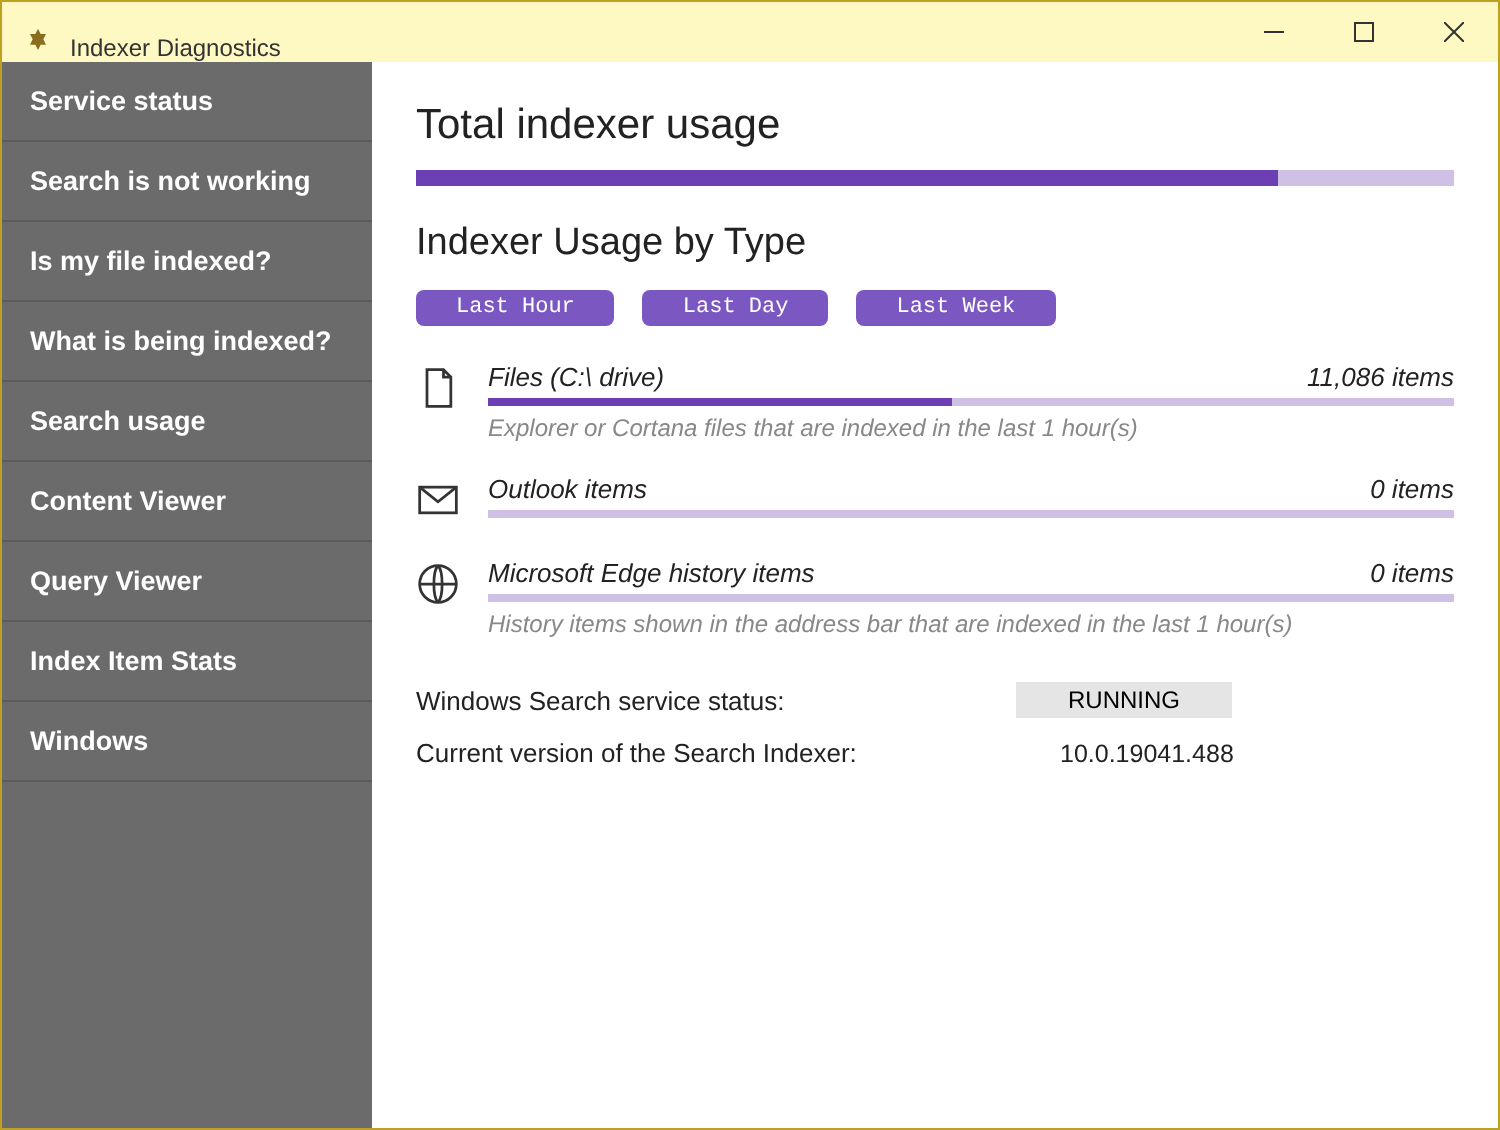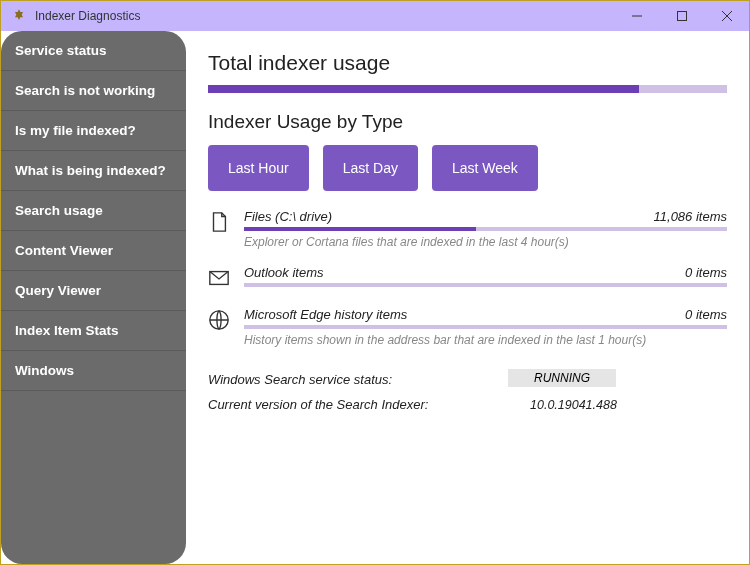--- a/index.html
+++ b/index.html
@@ -1,52 +1,52 @@
 <!DOCTYPE html>
 <html><head>
 <meta charset="utf-8">
 <style>
   * { margin: 0; padding: 0; box-sizing: border-box; font-family: "Segoe UI", Arial, sans-serif; }
   body { width: 750px; height: 565px; overflow: hidden; background: #fff; border: 1px solid #c0a020; }
   
-  .titlebar { height: 30px; background: #c4b5fd; display: flex; align-items: center; padding-left: 8px; }
+  .titlebar { height: 30px; background: #fef9c3; display: flex; align-items: flex-end; padding-left: 8px; }
   .titlebar .icon-wrap { width: 20px; height: 20px; margin-right: 6px; display:flex; align-items:center; justify-content:center; }
   .titlebar .title { font-size: 12px; color: #333; flex: 1; }
   .titlebar .win-controls { display: flex; height: 100%; }
   .titlebar .win-btn { width: 45px; height: 30px; display: flex; align-items: center; justify-content: center; }
   
   .app-body { display: flex; height: calc(100% - 30px); }
   
-  .sidebar { width: 185px; background: #6b6b6b; color: #fff; display: flex; flex-direction: column; border-radius: 21px; }
+  .sidebar { width: 185px; background: #6b6b6b; color: #fff; display: flex; flex-direction: column; }
   .sidebar-item { padding: 12px 14px; font-size: 13.5px; font-weight: 600; border-bottom: 1px solid rgba(0,0,0,0.15); cursor: pointer; }
   
   .content { flex: 1; padding: 20px 22px 18px 22px; overflow: auto; background: #fff; }
   
   .section-title-lg { font-size: 21px; font-weight: 400; color: #222; margin-bottom: 10px; }
   .section-title-md { font-size: 19px; font-weight: 400; color: #222; margin: 18px 0 12px 0; }
   
   .total-bar { width: 100%; height: 8px; background: #cfc1e6; border-radius: 0; overflow: hidden; }
   .total-bar-fill { height: 100%; background: #6c3fb5; }
   .total-bar-labels { display: flex; justify-content: space-between; font-size: 12.5px; color: #333; margin-top: 4px; }
   
   .time-buttons { display: flex; gap: 14px; margin-bottom: 18px; }
-  .time-btn { background: #7b57c2; color: #fff; border: none; padding: 15px 20px; font-size: 14px; border-radius: 4px; cursor: pointer; font-weight:500; }
+  .time-btn { background: #7b57c2; color: #fff; border: none; padding: 3px 20px; font-size: 11px; border-radius: 4px; cursor: pointer; font-weight:500;font-family:Liberation Mono, monospace; }
   
   .type-row { display: flex; align-items: flex-start; gap: 14px; margin-bottom: 16px; font-style: italic; }
   .type-icon { width: 22px; height: 22px; flex-shrink: 0; margin-top: 2px; }
   .type-body { flex: 1; }
   .type-head { display: flex; justify-content: space-between; font-size: 13px; color: #222; margin-bottom: 3px; }
   .type-head .name { }
   .type-head .count { }
   .type-bar { width: 100%; height: 4px; background: #cfc1e6; margin-bottom: 4px; }
   .type-bar-fill { height: 100%; background: #6c3fb5; }
   .type-desc { font-size: 12px; color: #888; }
   
   .status-block { margin-top: 22px; font-size: 13px; color: #222; }
-  .status-row { display: flex; align-items: flex-end; margin-bottom: 10px; font-style: italic; }
+  .status-row { display: flex; align-items: center; margin-bottom: 10px; }
   .status-label { width: 300px; }
   .status-badge { background: #e5e5e5; color: #000; padding: 2px 26px; font-size: 12px; }
   .status-value { font-size: 12.5px; padding-left:22px;}
 </style>
 </head>
 <body>
 
 <div class="titlebar">
   <span class="icon-wrap">
     <svg viewBox="0 0 24 24" width="16" height="16">
@@ -109,21 +109,21 @@
           </svg>
       </span>
       <div class="type-body">
         <div class="type-head">
           <span class="name">Files (C:\ drive)</span>
           <span class="count">11,086 items</span>
         </div>
         <div class="type-bar">
             <div class="type-bar-fill" style="width:48%"></div>
           </div>
-        <div class="type-desc">Explorer or Cortana files that are indexed in the last 4 hour(s)</div>
+        <div class="type-desc">Explorer or Cortana files that are indexed in the last 1 hour(s)</div>
       </div>
     </div>
 
     <div class="type-row">
       <span class="type-icon">
         <svg viewBox="0 0 24 24" width="22" height="22" fill="none" stroke="#333" stroke-width="1.5">
             <rect x="2" y="5" width="20" height="14"></rect>
             <path d="M2 5l10 8 10-8"></path>
           </svg>
       </span>

